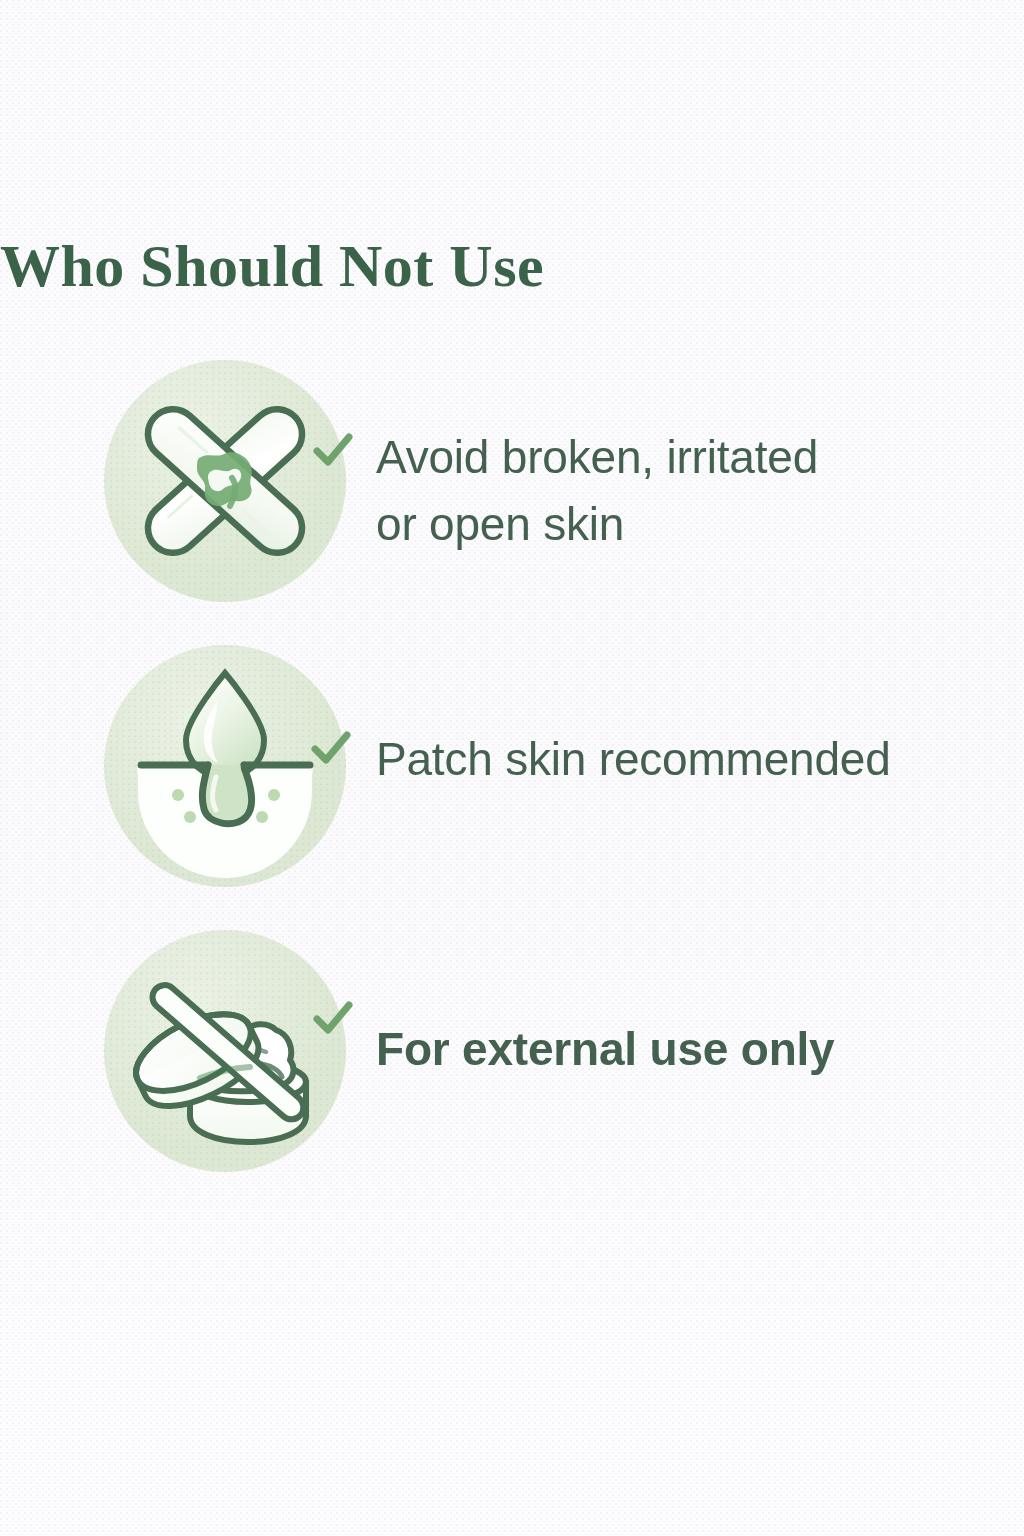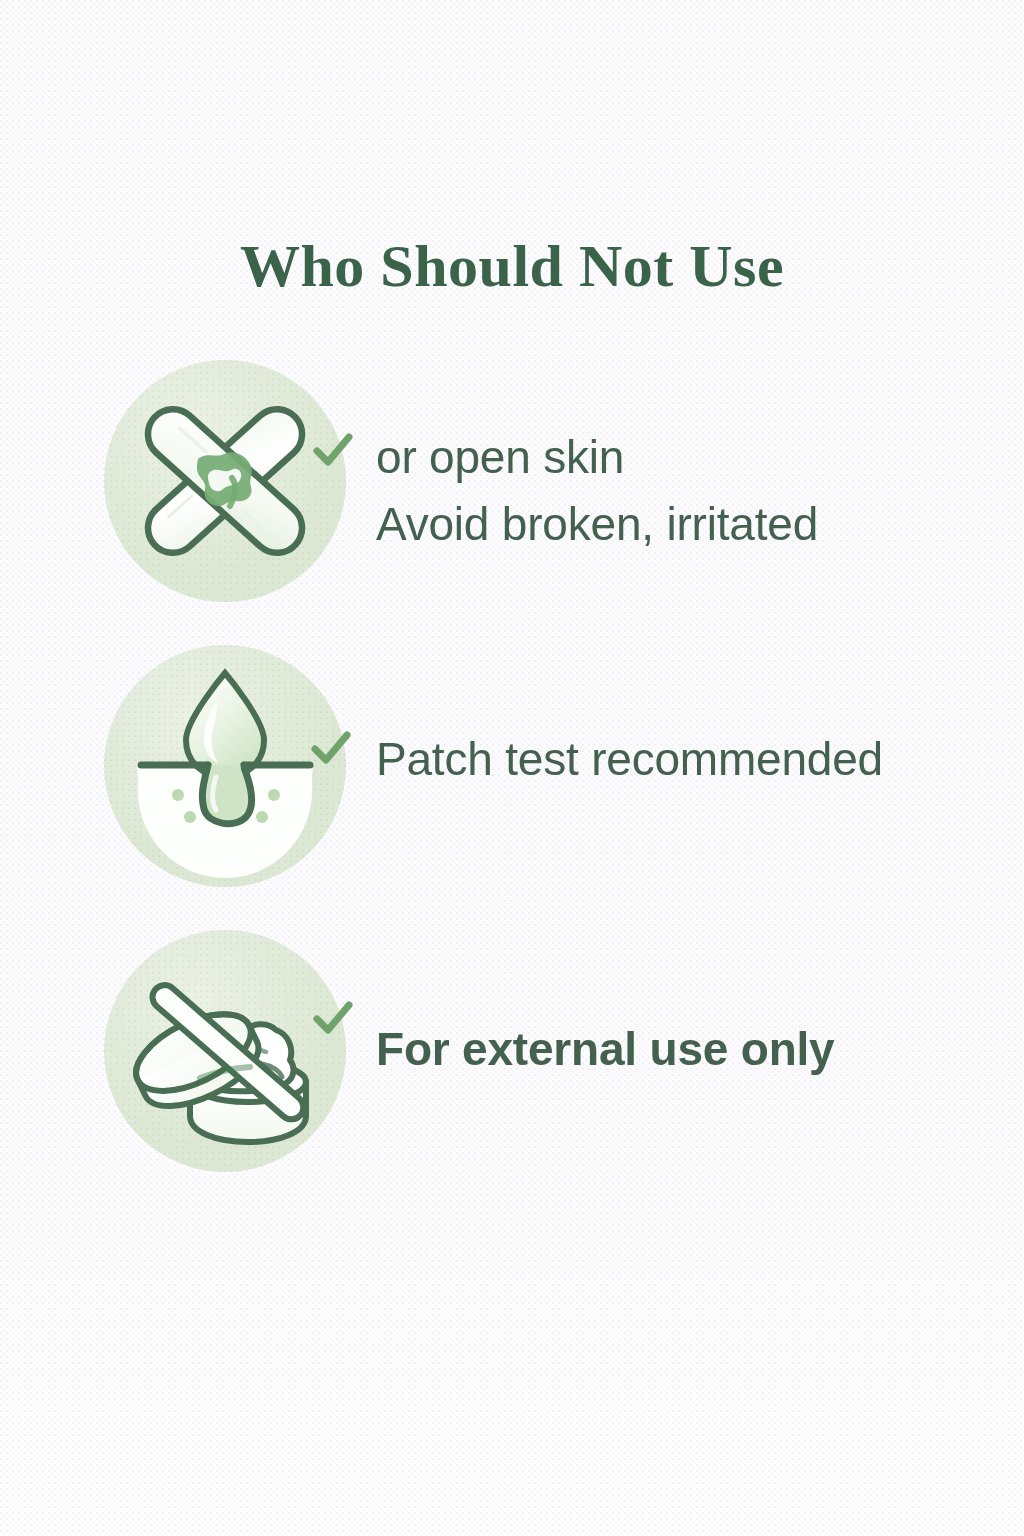--- a/index.html
+++ b/index.html
@@ -27,21 +27,20 @@
       linear-gradient(180deg, #fcfbfd 0%, #fbfafc 55%, #fdfcfe 100%);
     background-size: 6px 6px, 6px 6px, 100% 100%;
   }
 
   
   .title {
     position: absolute;
     left: 0;
     right: 0;
     top: 196px;
-    text-align: center;
     font-family: "Liberation Serif", "DejaVu Serif", serif;
     font-size: 60px;
     font-weight: 700;
     letter-spacing: 0.5px;
     color: #3a6349;
     line-height: 1.0;
     white-space: nowrap;
   }
 
   
@@ -272,21 +271,21 @@
     <path d="M7 24 L18 35 L39 10" fill="none" stroke="#6fa36b" stroke-width="7" stroke-linecap="round" stroke-linejoin="round"></path>
   </svg>
 </div>
 <div class="check check-3">
   <svg viewBox="0 0 46 46" xmlns="http://www.w3.org/2000/svg">
     <path d="M7 24 L18 35 L39 10" fill="none" stroke="#6fa36b" stroke-width="7" stroke-linecap="round" stroke-linejoin="round"></path>
   </svg>
 </div>
 
 <div class="row-text text-1">
+  <span class="line">Avoid broken, irritated</span>
   <span class="line">or open skin</span>
-  <span class="line">Avoid broken, irritated</span>
 </div>
 <div class="row-text text-2">
-  <span class="line">Patch test recommended</span>
+  <span class="line">Patch skin recommended</span>
 </div>
 <div class="row-text text-3">
   <span class="line">For external use only</span>
 </div>
 
 </body></html>

